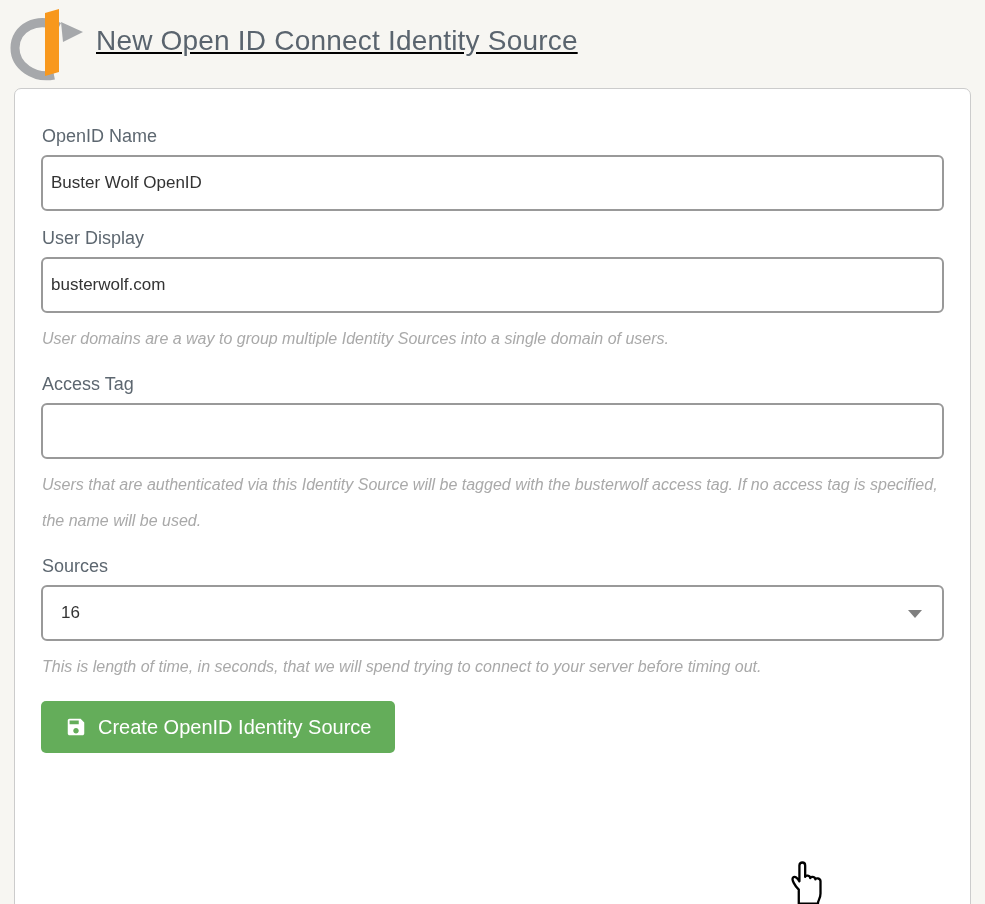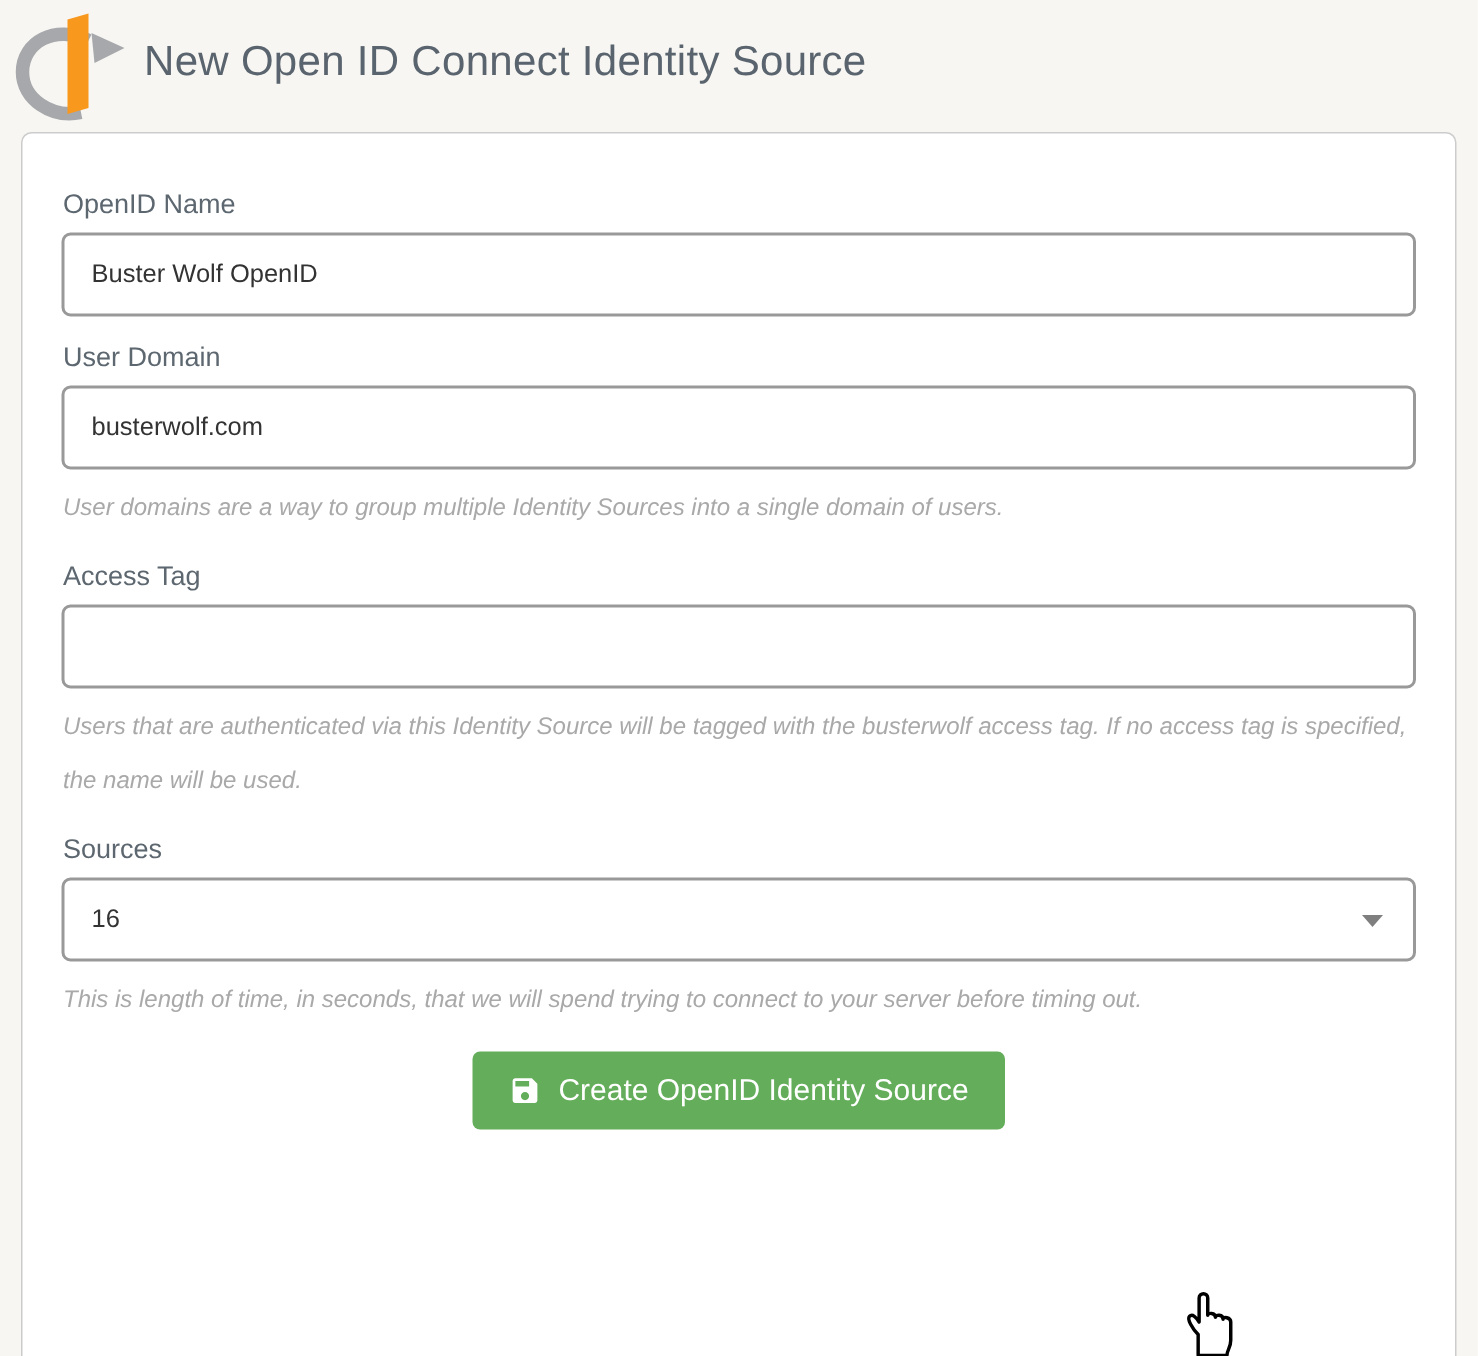--- a/index.html
+++ b/index.html
@@ -8,20 +8,21 @@
     overflow: hidden;
     background: #f7f6f2;
     font-family: "Liberation Sans", sans-serif;
   }
   
   .page-header {
     display: flex; align-items: center;
     height: 88px;
     padding-left: 8px;
     box-sizing: border-box;
+    text-decoration: underline;
   }
   .logo-wrap { width: 80px; height: 84px; flex: 0 0 auto; }
   .page-title {
     margin: 0 0 6px 8px;
     font-size: 28px;
     font-weight: 400;
     color: #5a646e;
     letter-spacing: 0.2px;
   }
   
@@ -43,21 +44,21 @@
     margin: 0 0 8px 1px;
     line-height: 22px;
   }
   .text-input {
     display: block;
     width: 100%;
     height: 56px;
     box-sizing: border-box;
     border: 2px solid #999999;
     border-radius: 6px;
-    padding: 0 18px;
+    padding: 0 8px;
     font-size: 17px;
     color: #333333;
     font-family: "Liberation Sans", sans-serif;
     background: #ffffff;
     outline: none;
   }
   .select-box {
     position: relative;
     display: flex; align-items: center;
     width: 100%;
@@ -84,21 +85,21 @@
     font-size: 16px;
     color: #a9a9a9;
     line-height: 36px;
     margin: 8px 0 0 1px;
     max-width: 920px;
     font-style: italic;
   }
   
   .actions-row {
     display: flex;
-    justify-content: center;
+    justify-content: flex-start;
     margin-top: 14px;
   }
   .create-button {
     display: flex; align-items: center; gap: 11px;
     height: 52px;
     padding: 0 24px;
     background: #64ad5a;
     border: none;
     border-radius: 5px;
     color: #ffffff;
@@ -131,21 +132,21 @@
 </div>
 
 <div class="form-card">
 
   <div class="form-group">
     <label class="field-label">OpenID Name</label>
     <input class="text-input" type="text" value="Buster Wolf OpenID" style="">
   </div>
 
   <div class="form-group">
-    <label class="field-label">User Domain</label>
+    <label class="field-label">User Display</label>
     <input class="text-input" type="text" value="busterwolf.com" style="">
     <div class="help-text">User domains are a way to group multiple Identity Sources into a single domain of users.</div>
   </div>
 
   <div class="form-group">
     <label class="field-label">Access Tag</label>
     <input class="text-input" type="text" value="" style="">
     <div class="help-text">Users that are authenticated via this Identity Source will be tagged with the busterwolf access tag. If no access tag is specified, the name will be used.</div>
   </div>
 

